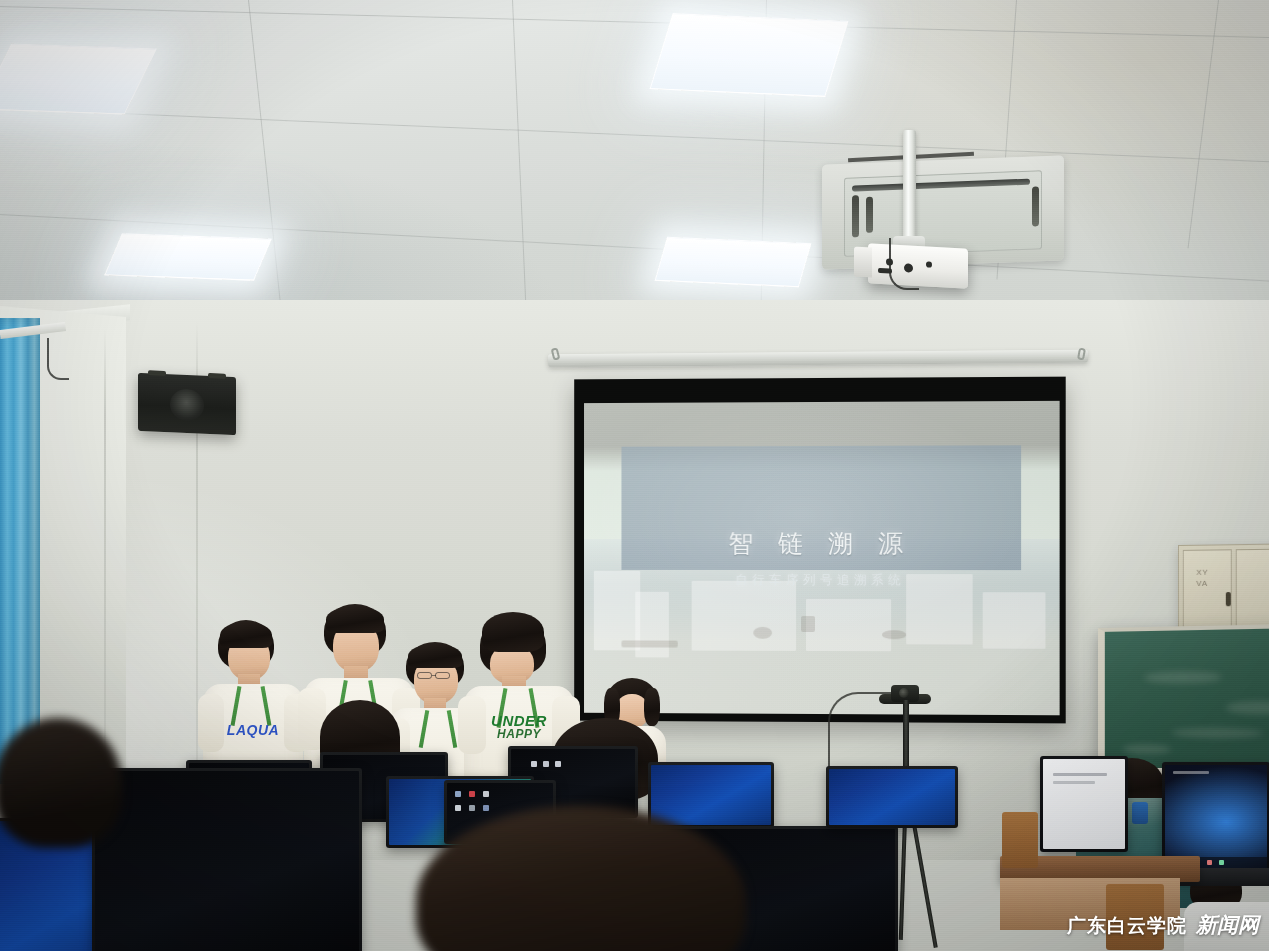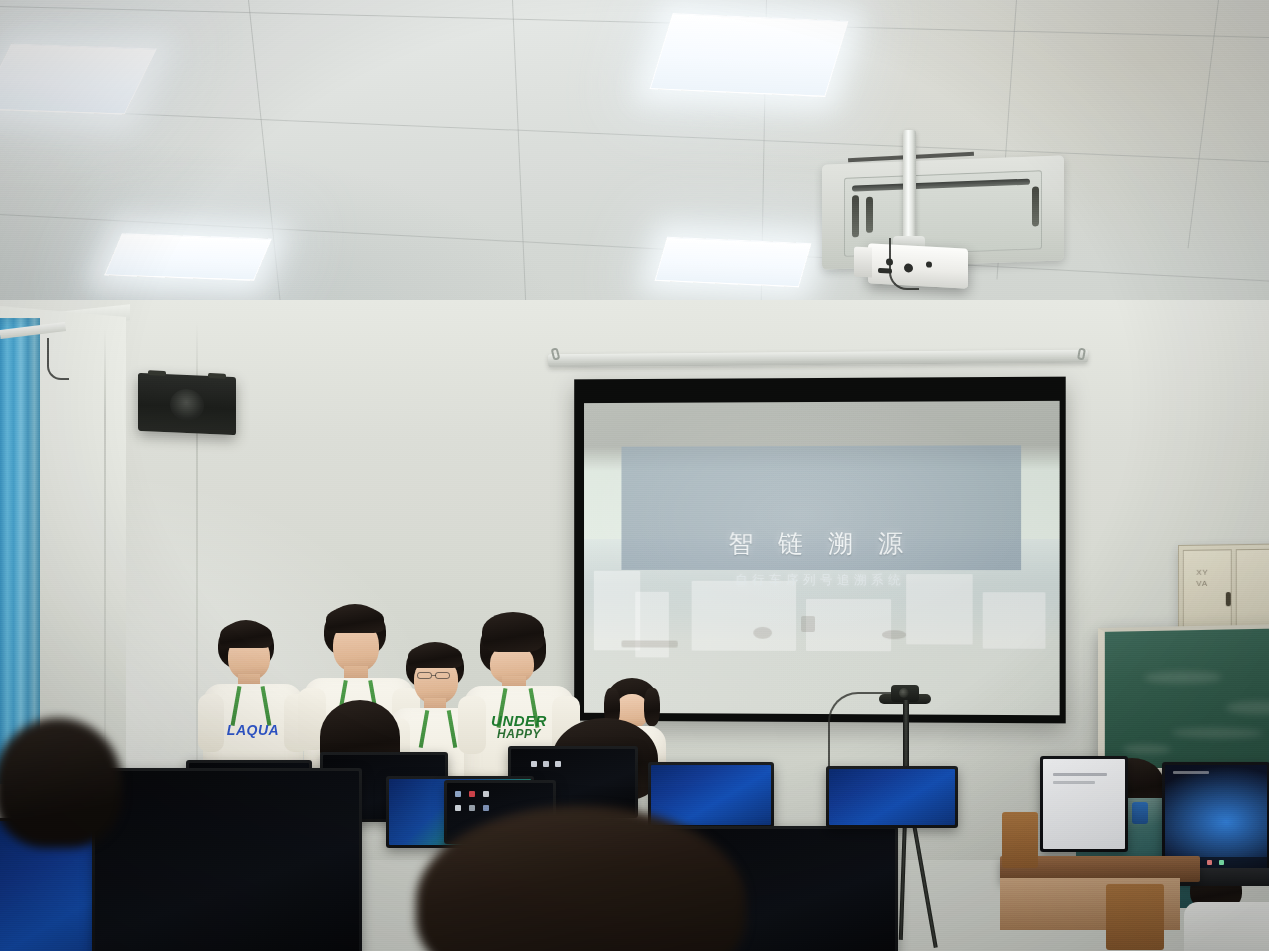--- a/index.html
+++ b/index.html
@@ -678,14 +678,18 @@
   <div class="chair-wood" style="left:1106px; top:884px; width:58px; height:66px;"></div>
 
   <div class="fg-head" style="left:-6px; top:718px; width:128px; height:130px;
               background:linear-gradient(170deg,#2b231d,#110d0a 70%);"></div>
   <div class="fg-head" style="left:416px; top:806px; width:330px; height:190px;
               background:linear-gradient(168deg,#3a2c22 0%,#241a13 40%,#120d09 100%);"></div>
 
   <div class="vignette"></div>
   <div class="grain"></div>
 
+  <div class="watermark">
+    <span class="wm-main">广东白云学院</span>
+    <span class="wm-sub">新闻网</span>
+  </div>
 
 </div>
 
 </body></html>

